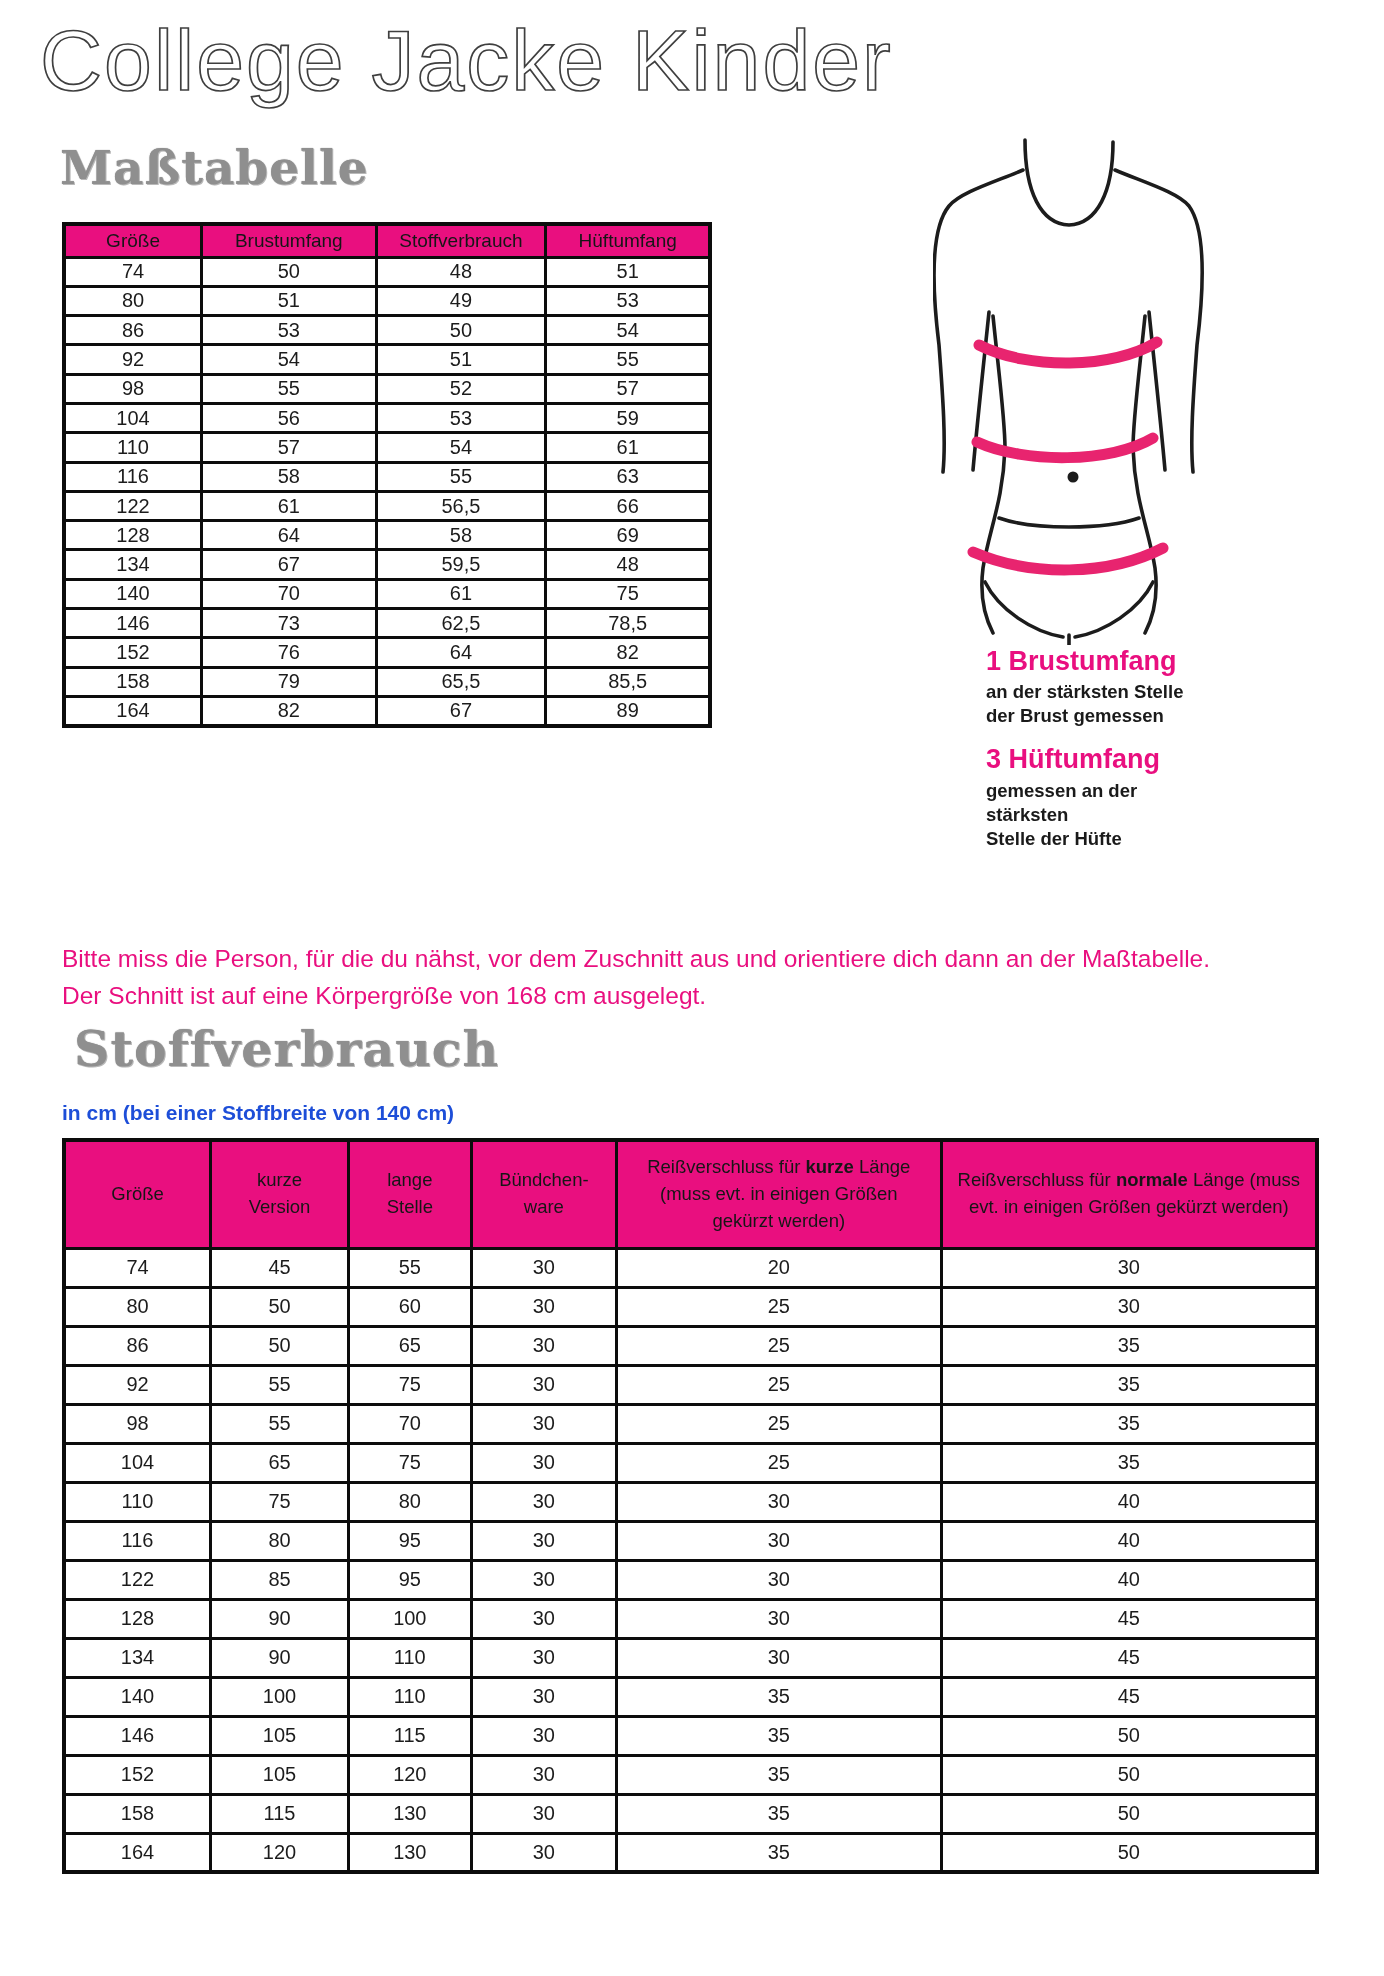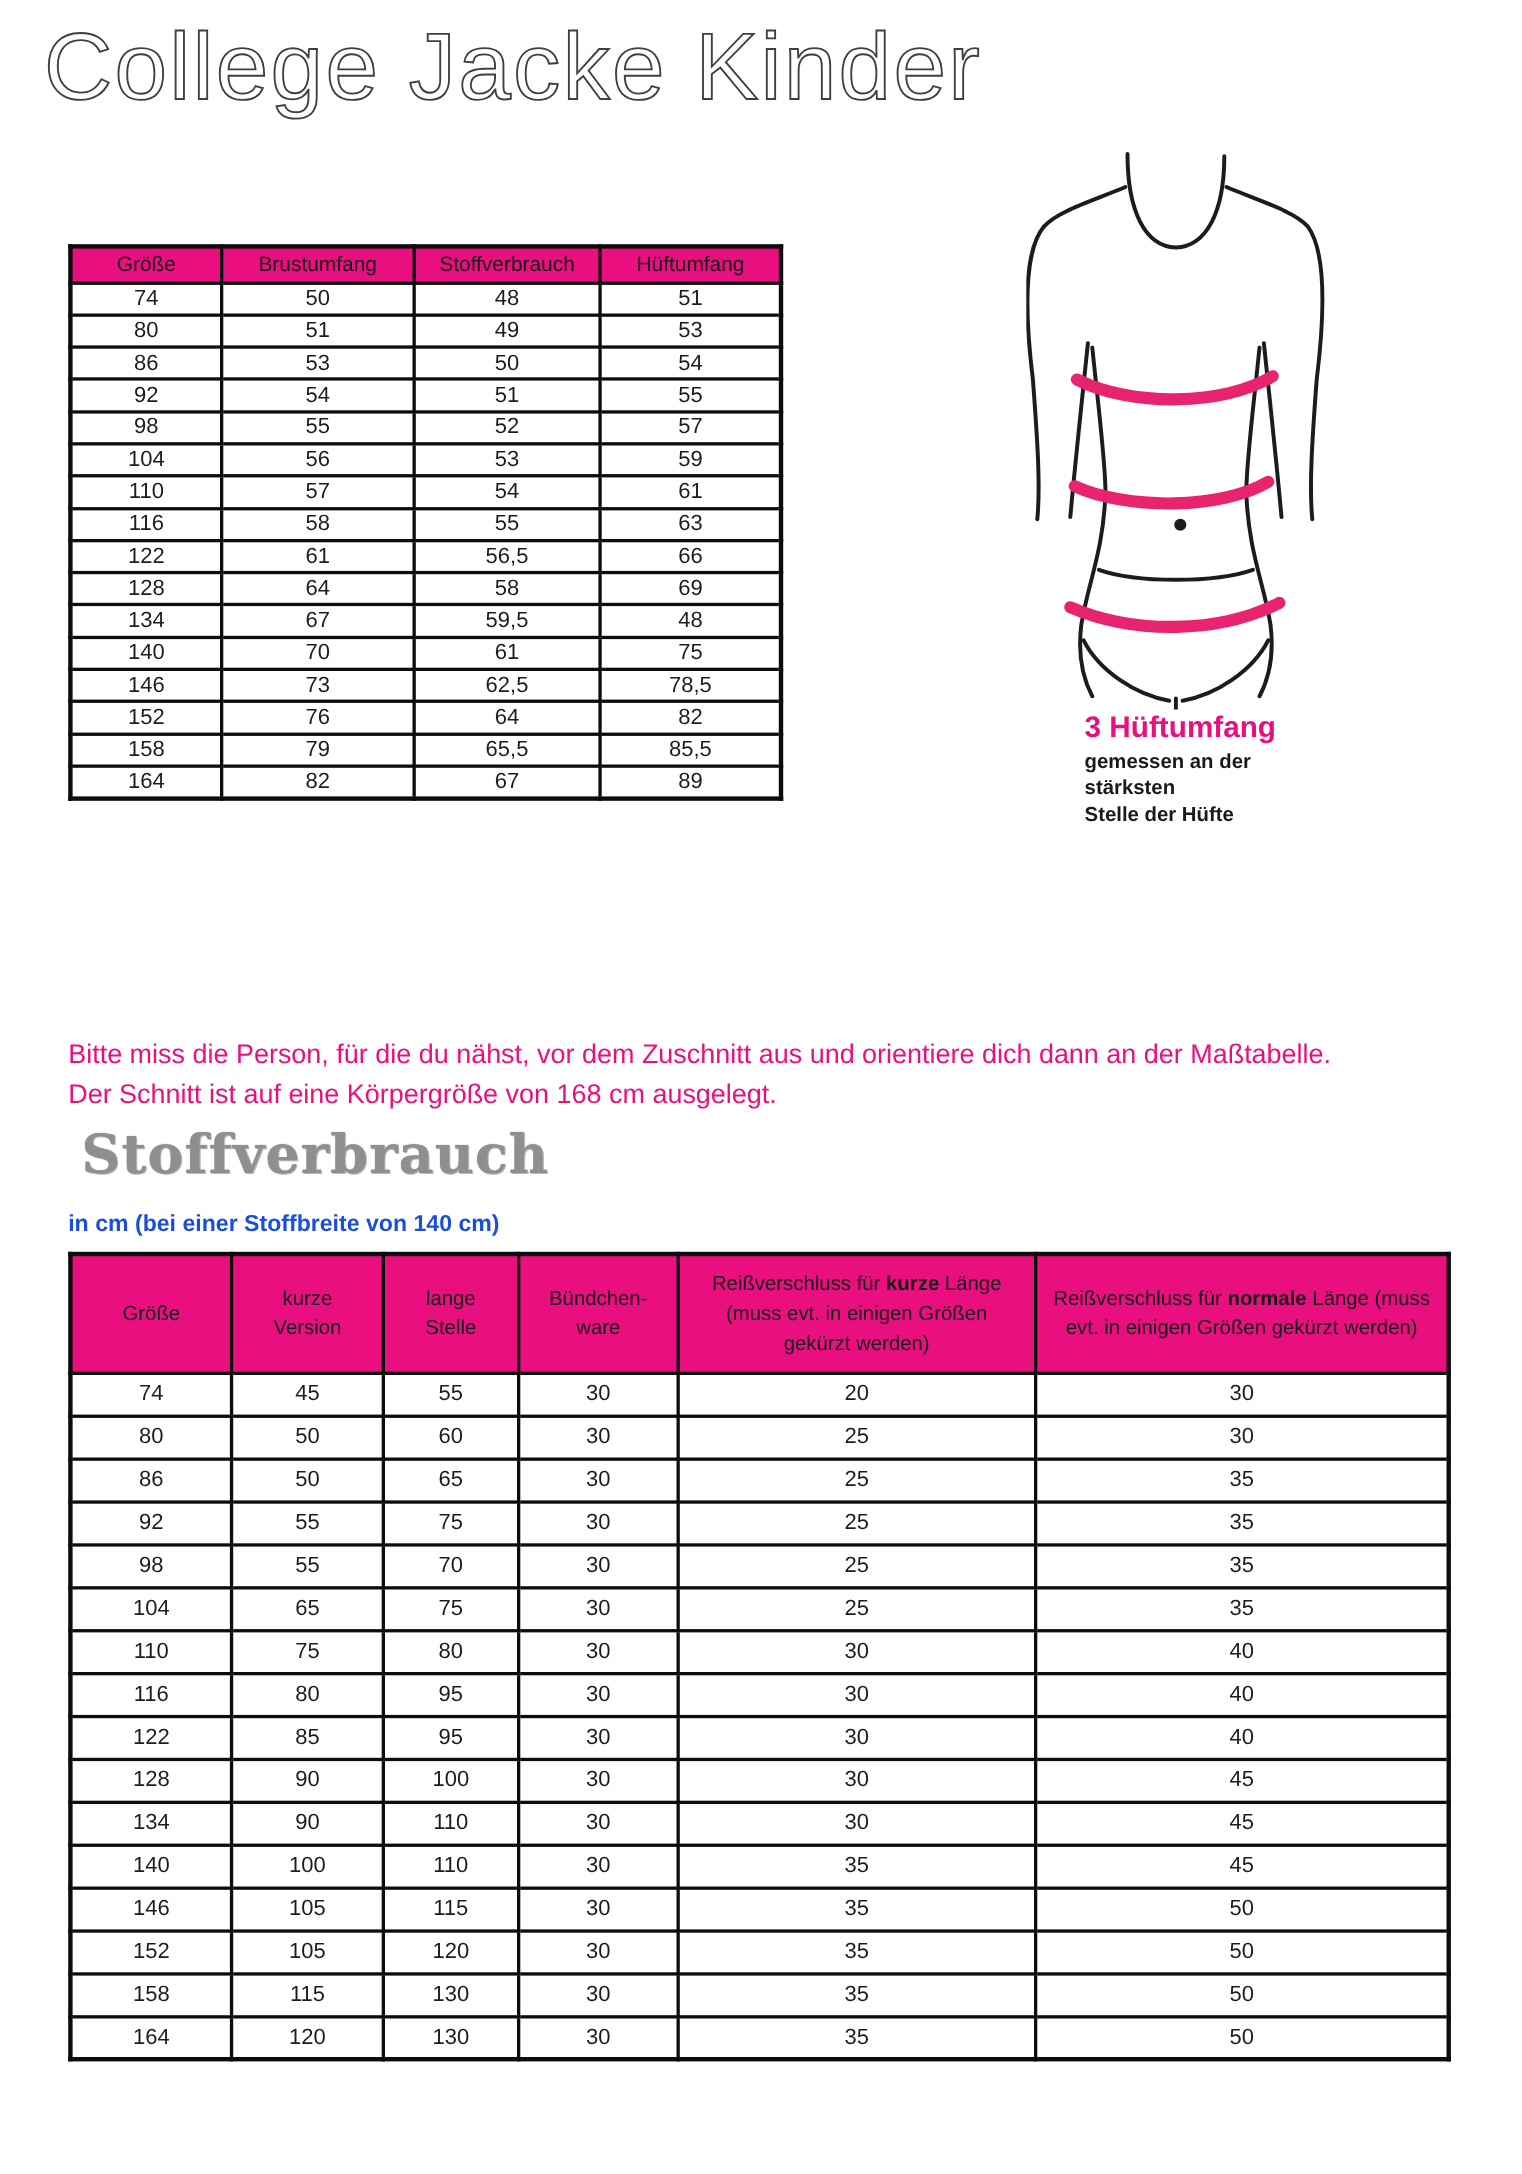--- a/index.html
+++ b/index.html
@@ -97,20 +97,21 @@
 </style>
 </head>
 <body>
 
 <div class="page">
 
   <svg class="title-svg" width="900" height="110">
     <text x="4" y="78" font-family="Liberation Sans, sans-serif" font-size="86" fill="none" stroke="#3f3f3f" stroke-width="1.7" letter-spacing="2">College Jacke Kinder</text>
   </svg>
 
+  <div class="sketch-heading" id="heading-masstabelle">Maßtabelle</div>
 
   <table id="measurement-table">
     <colgroup>
         <col class="c0">
         <col class="c1">
         <col class="c2">
         <col class="c3">
       </colgroup>
     <thead>
       <tr>
@@ -242,20 +243,25 @@
     </g>
     <g fill="none" stroke-width="11" stroke-linecap="round">
       <path d="M 46,215 C 95,240 180,239 224,212" style="stroke:var(--band-pink)"></path>
       <path d="M 44,312 C 92,334 178,333 220,308" style="stroke:var(--band-pink)"></path>
       <path d="M 40,422 C 98,447 176,446 230,418" style="stroke:var(--band-pink)"></path>
     </g>
     <circle cx="140" cy="347" r="5.5" fill="#1c1c1c"></circle>
   </svg>
 
   <div class="legend">
+    <div class="legend-item">
+      <div class="legend-title">1 Brustumfang</div>
+      <div class="legend-desc">an der stärksten Stelle
+der Brust gemessen</div>
+    </div>
     <div class="legend-item">
       <div class="legend-title">3 Hüftumfang</div>
       <div class="legend-desc">gemessen an der stärksten
 Stelle der Hüfte</div>
     </div>
   </div>
 
   <div class="note">
     <div>Bitte miss die Person, für die du nähst, vor dem Zuschnitt aus und orientiere dich dann an der Maßtabelle.</div>
     <div>Der Schnitt ist auf eine Körpergröße von 168 cm ausgelegt.</div>

